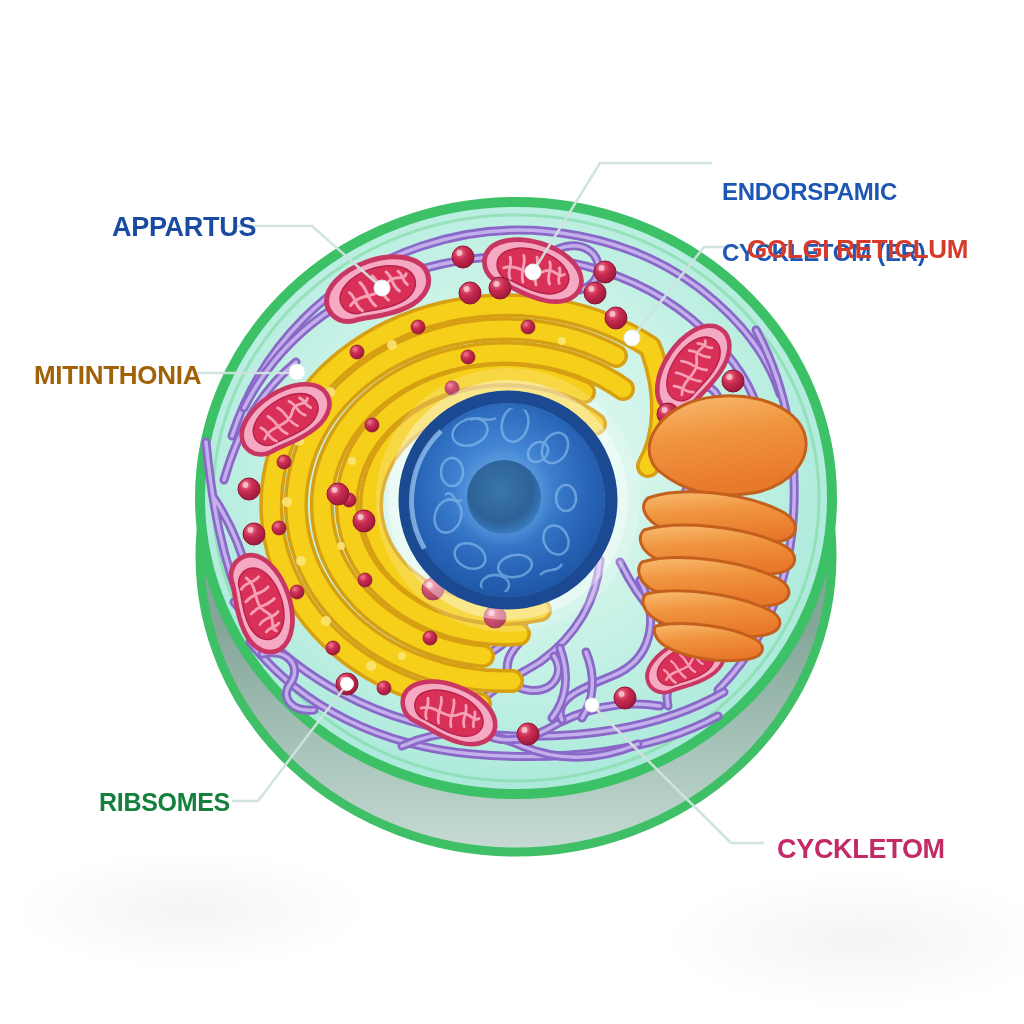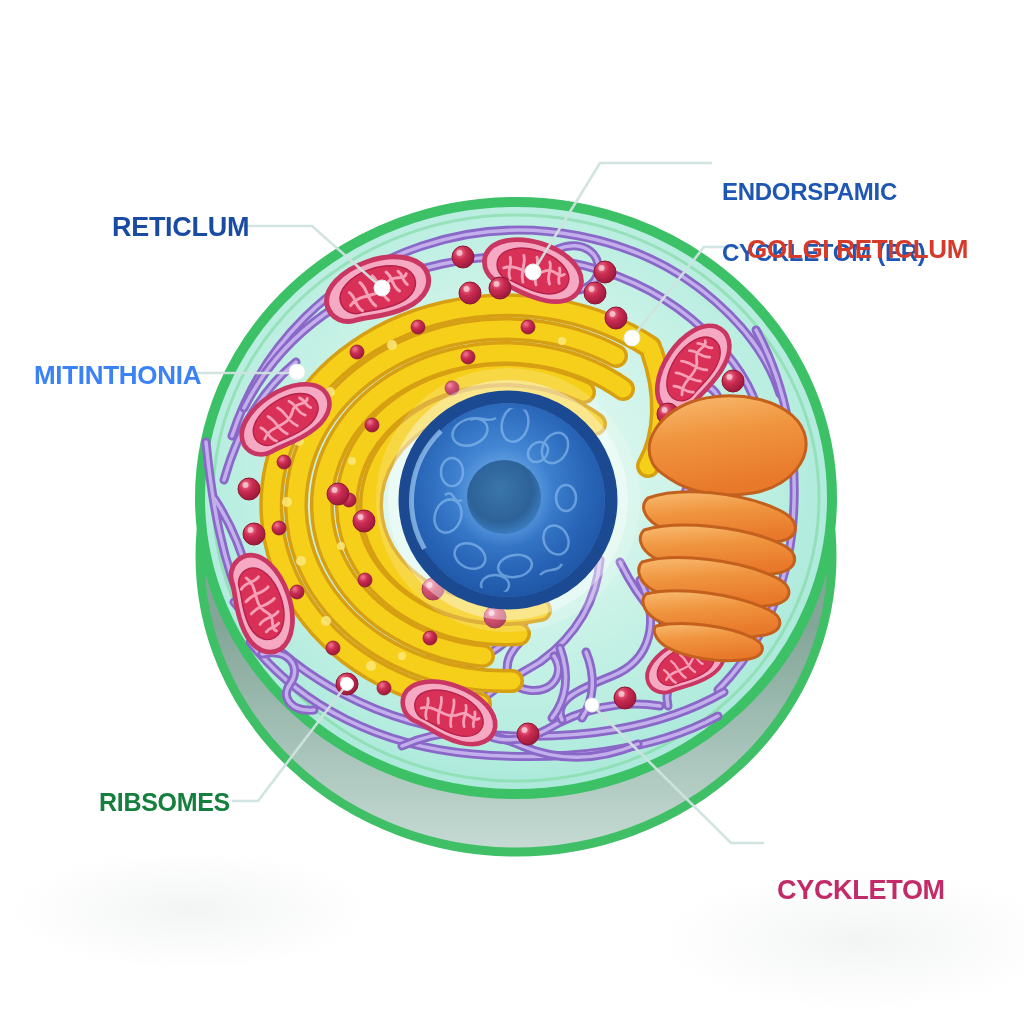--- a/index.html
+++ b/index.html
@@ -3,23 +3,23 @@
 <meta charset="utf-8">
 <style>
   html,body{margin:0;padding:0;background:#ffffff;}
   #stage{position:relative;width:1024px;height:1024px;background:#ffffff;overflow:hidden;
          font-family:"Liberation Sans",sans-serif;}
   #cell-svg{position:absolute;left:0;top:0;}
   .lbl{position:absolute;font-weight:700;letter-spacing:-0.3px;white-space:pre-line;line-height:1.28;}
   .lbl-nucleus{left:112px;top:210px;font-size:27px;color:#1a4ba3;}
   .lbl-er{left:722px;top:146px;font-size:24px;color:#1e56b4;}
   .lbl-golgi{left:747px;top:233px;font-size:26px;color:#d63a2a;}
-  .lbl-mito{left:34px;top:359px;font-size:26px;color:#3b82f6;}
+  .lbl-mito{left:34px;top:359px;font-size:26px;color:#a16207;}
   .lbl-rib{left:99px;top:786px;font-size:25px;color:#15803d;}
-  .lbl-cyto{left:777px;top:873px;font-size:27px;color:#c32a68;}
+  .lbl-cyto{left:777px;top:832px;font-size:27px;color:#c32a68;}
   
   .pvD{stroke:#8a68c8;stroke-width:9;fill:none;stroke-linecap:round;}
   .pvL{stroke:#c9b7ee;stroke-width:3.5;fill:none;stroke-linecap:round;opacity:.9;}
   
   .erD{stroke:#d79f12;stroke-width:24;fill:none;stroke-linecap:round;}
   .erL{stroke:#f6cf1b;stroke-width:17;fill:none;stroke-linecap:round;}
   .lead{stroke:#cfe3df;stroke-width:2.6;fill:none;opacity:.95;}
   .pdot{fill:#ffffff;stroke:#e2eeea;stroke-width:1;}
 </style>
 </head>
@@ -287,21 +287,21 @@
     <path class="lead" d="M 764,843 L 731,843 L 592,705"></path>
     <circle class="pdot" cx="382" cy="288" r="8"></circle>
     <circle class="pdot" cx="533" cy="272" r="8"></circle>
     <circle class="pdot" cx="632" cy="338" r="8"></circle>
     <circle class="pdot" cx="297" cy="372" r="8"></circle>
     <circle class="pdot" cx="347" cy="684" r="6.5"></circle>
     <circle class="pdot" cx="592" cy="705" r="7"></circle>
   </g>
 </svg>
 
-<div class="lbl lbl-nucleus">RETICLUM</div>
+<div class="lbl lbl-nucleus">APPARTUS</div>
 <div class="lbl lbl-er">
   <div>ENDORSPAMIC</div>
   <div>CYCKLETOM (ER)</div>
 </div>
 <div class="lbl lbl-golgi">GOLGI RETICLUM</div>
 <div class="lbl lbl-mito">MITINTHONIA</div>
 <div class="lbl lbl-rib">RIBSOMES</div>
 <div class="lbl lbl-cyto">CYCKLETOM</div>
 
 </div>

